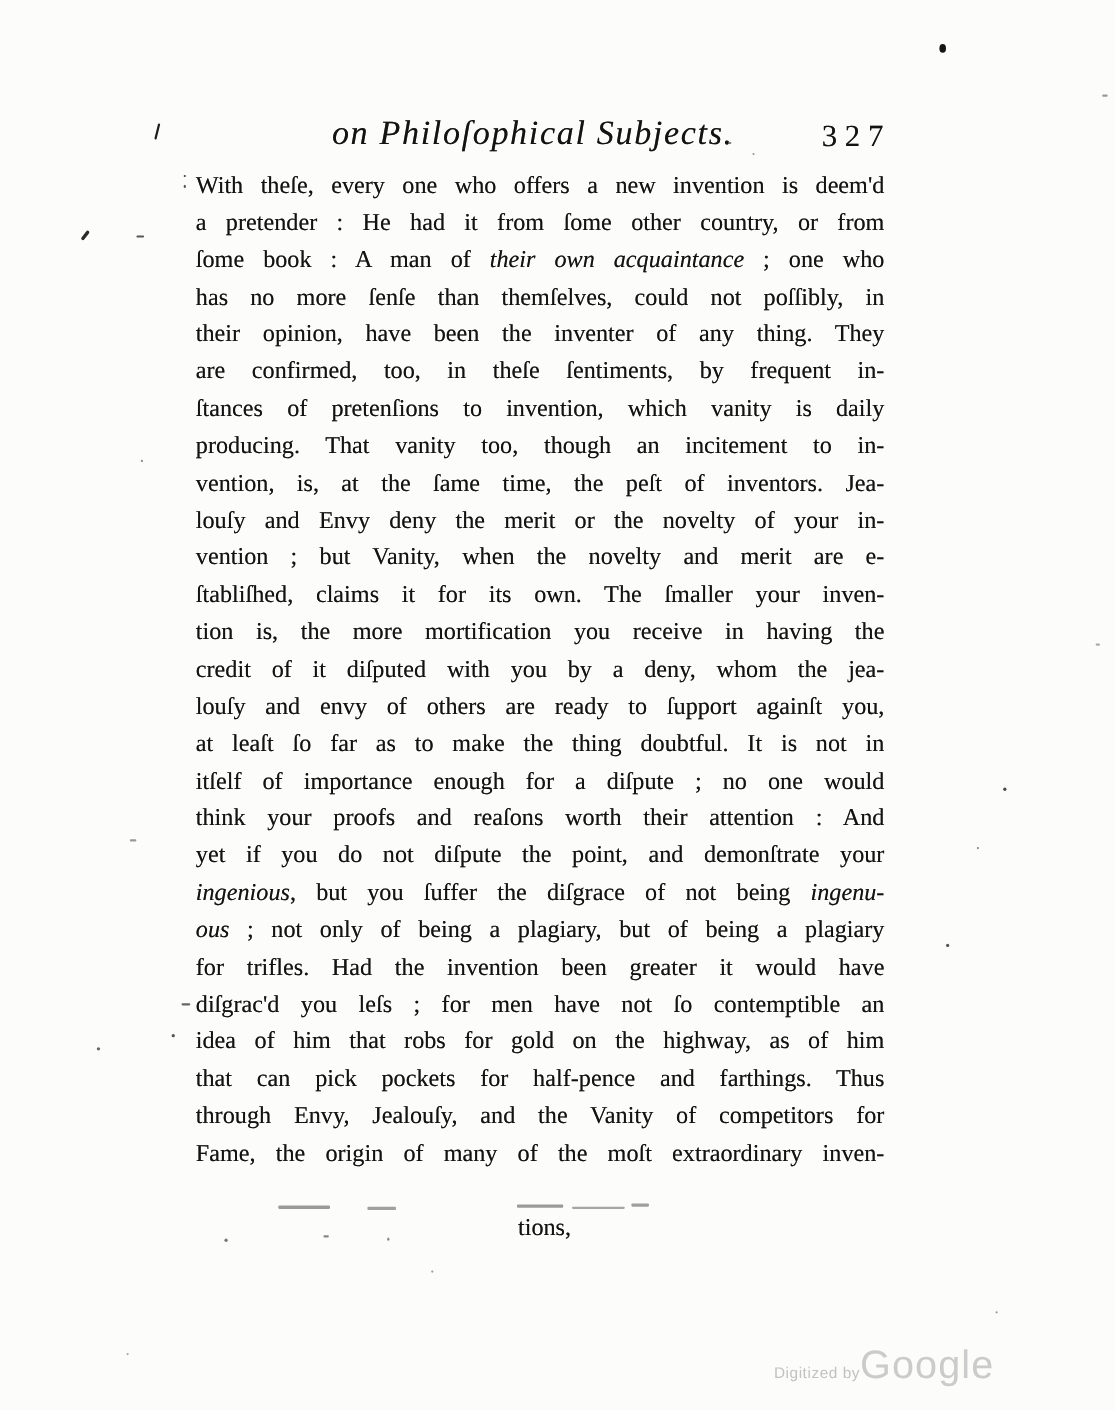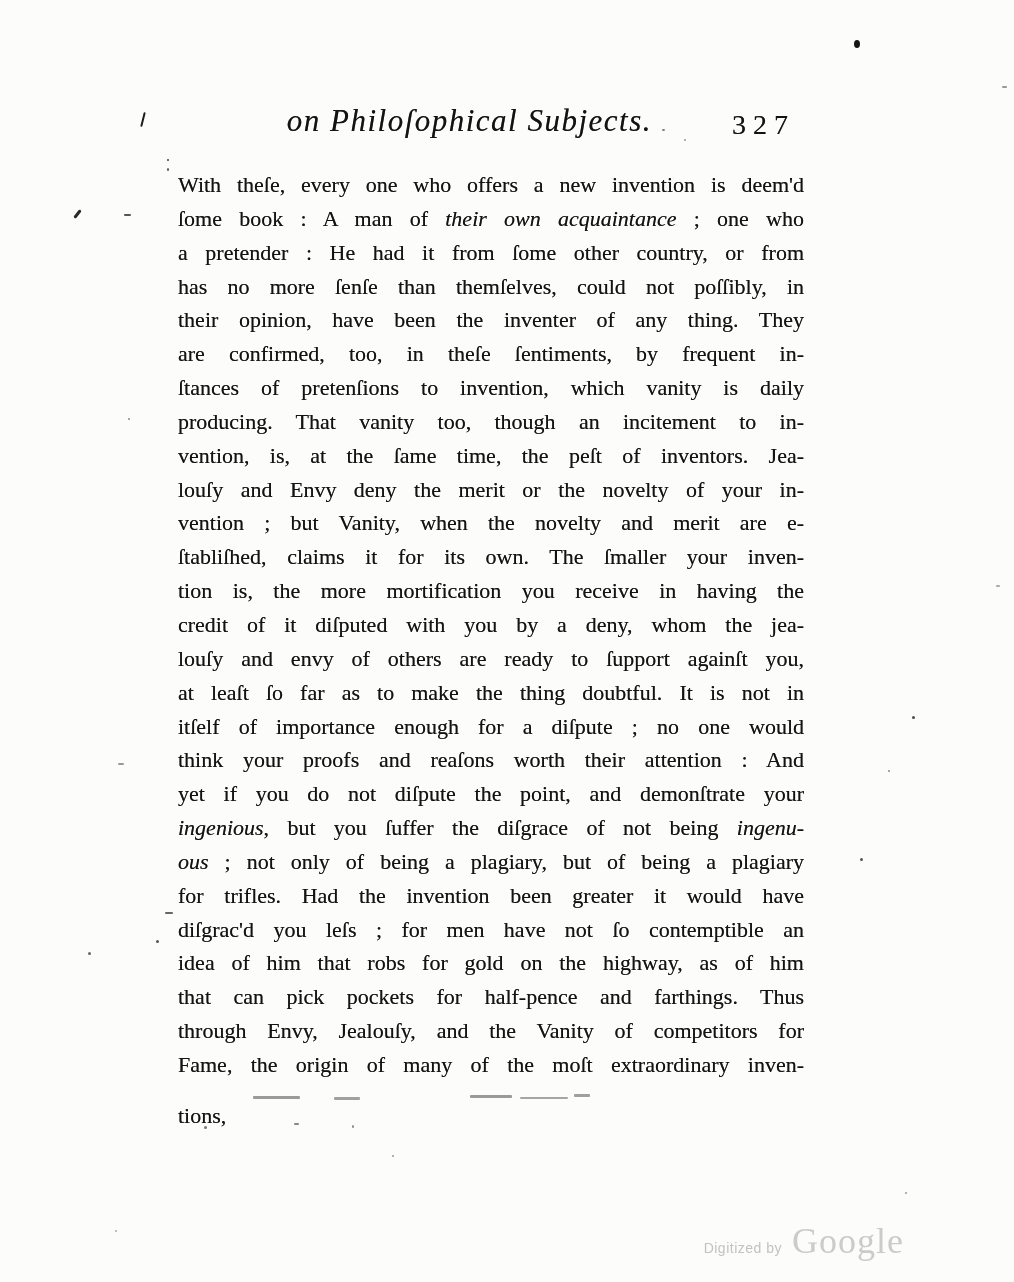--- a/index.html
+++ b/index.html
@@ -8,21 +8,21 @@
     width: 1014px;
     height: 1282px;
     background: #fcfcfb;
     overflow: hidden;
     font-family: "Liberation Serif", "DejaVu Serif", serif;
     color: #131313;
   }
   
   .header {
     position: absolute;
-    left: 171px; top: 103px;
+    left: 186px; top: 103px;
     width: 626px; height: 48px; font-family: Liberation Serif, serif;
   }
   .running-title {
     position: absolute;
     left: 50%; top: 0;
     transform: translateX(-54%);
     font-style: italic;
     font-size: 31px;
     letter-spacing: 1.5px;
     white-space: nowrap;
@@ -32,75 +32,74 @@
     position: absolute;
     right: 2px; top: 6px;
     font-size: 28px;
     letter-spacing: 7px;
     text-shadow: 0 0 0.6px rgba(0,0,0,0.55);
     text-align: center;
   }
   
   .body-text {
     position: absolute;
-    left: 178px; top: 168px;
+    left: 178px; top: 151px;
     width: 626px;
     font-size: 22px;
     line-height: 33.85px;
     text-shadow: 0 0 0.55px rgba(0,0,0,0.6);
   }
   .line {
     text-align: justify;
     text-align-last: justify;
   }
   .em { font-style: italic; }
   .catchword-row {
-    text-align: left;
+    text-align: center;
     margin-right: -8px;
   }
   
   .speck { position: absolute; border-radius: 50%; }
   .tick  { position: absolute; border-radius: 1px; }
   .smudge { position: absolute; border-radius: 1px; }
   
   .watermark {
     position: absolute;
     right: 110px; bottom: 20px;
     display: flex;
     align-items: baseline;
-    gap: 10px;
   }
   .wm-prefix {
     font-family: "Liberation Sans", sans-serif;
     font-size: 14px;
     color: #c2c2c2;
     letter-spacing: 0.5px;
   }
   .wm-logo {
-    font-family: Liberation Serif, serif;
+    font-family: Liberation Sans, sans-serif;
     font-size: 36px;
     color: #cbcbcb;
     letter-spacing: 1px;
   }
 </style>
 </head>
 <body>
 
 <div class="page">
 
   <div class="header">
     <span class="running-title">on Philoſophical Subjects.</span>
     <span class="page-number">327</span>
   </div>
 
   <div class="body-text">
 
   <div class="line"><span>With theſe, every one who offers a new invention is deem'd</span></div>
+      <div class="line"><span>a pretender : He had it from ſome other country, or from</span></div>
       <div class="line"><span>ſome book : A man of </span><span class="em">their own acquaintance</span><span> ; one who</span></div>
-      <div class="line"><span>a pretender : He had it from ſome other country, or from</span></div>
       <div class="line"><span>has no more ſenſe than themſelves, could not poſſibly, in</span></div>
       <div class="line"><span>their opinion, have been the inventer of any thing. They</span></div>
       <div class="line"><span>are confirmed, too, in theſe ſentiments, by frequent in-</span></div>
       <div class="line"><span>ſtances of pretenſions to invention, which vanity is daily</span></div>
       <div class="line"><span>producing. That vanity too, though an incitement to in-</span></div>
       <div class="line"><span>vention, is, at the ſame time, the peſt of inventors. Jea-</span></div>
       <div class="line"><span>louſy and Envy deny the merit or the novelty of your in-</span></div>
       <div class="line"><span>vention ; but Vanity, when the novelty and merit are e-</span></div>
       <div class="line"><span>ſtabliſhed, claims it for its own. The ſmaller your inven-</span></div>
       <div class="line"><span>tion is, the more mortification you receive in having the</span></div>

